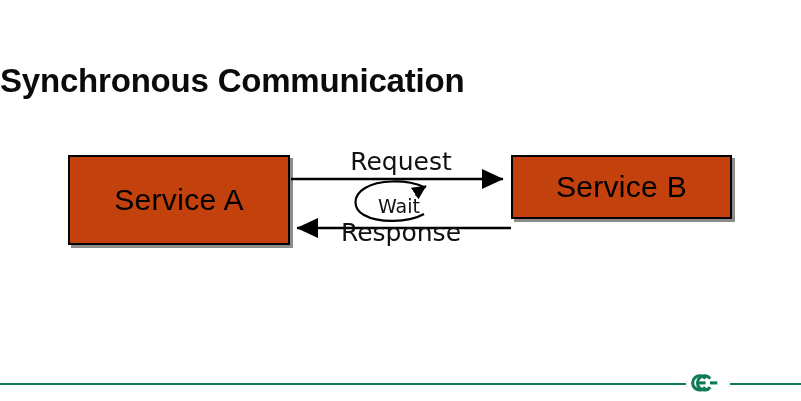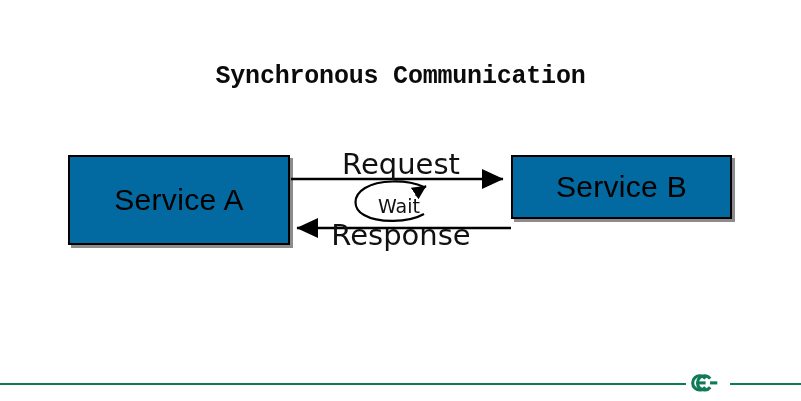--- a/index.html
+++ b/index.html
@@ -18,34 +18,33 @@
     background: #ffffff;
     overflow: hidden;
   }
 
   
   .diagram-title {
     position: absolute;
     left: 0;
     top: 62px;
     width: 801px;
-    text-align: center;
-    font-family: Liberation Mono, monospace;
-    font-size: 25px;
+    font-family: Liberation Sans, sans-serif;
+    font-size: 33px;
     font-weight: bold;
     letter-spacing: -0.2px;
     color: #0b0b0b;
     white-space: nowrap;
   }
 
   
   .service-box {
     position: absolute;
     box-sizing: border-box;
-    background: #0369a1;
+    background: #c2410c;
     border: 2px solid #000000;
     box-shadow: 3px 3px 0 0 #8c8c8c;
     display: flex;
     align-items: center;
     justify-content: center;
   }
   .service-box .service-label {
     font-family: "Liberation Sans", sans-serif;
     font-size: 30px;
     font-weight: normal;
@@ -63,21 +62,21 @@
     left: 511px;
     top: 155px;
     width: 221px;
     height: 64px;
   }
 
   
   .flow-label {
     position: absolute;
     font-family: "DejaVu Sans", sans-serif;
-    font-size: 29px;
+    font-size: 25px;
     color: #111111;
     white-space: nowrap;
     text-align: center;
   }
   #label-request {
     left: 290px;
     top: 147px;
     width: 222px;
   }
   #label-response {

